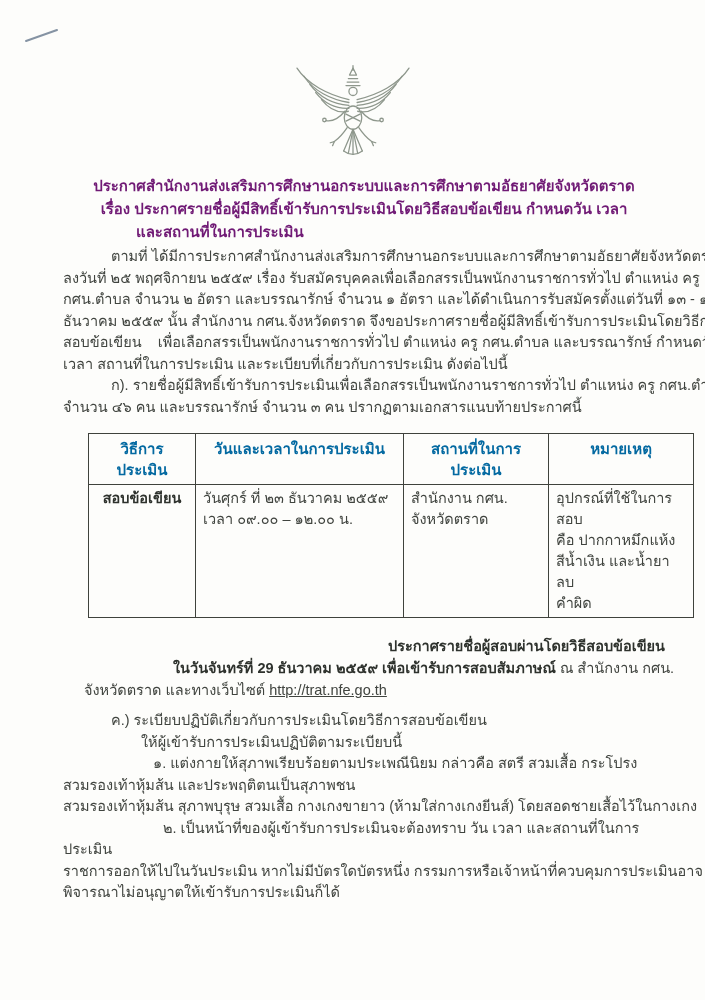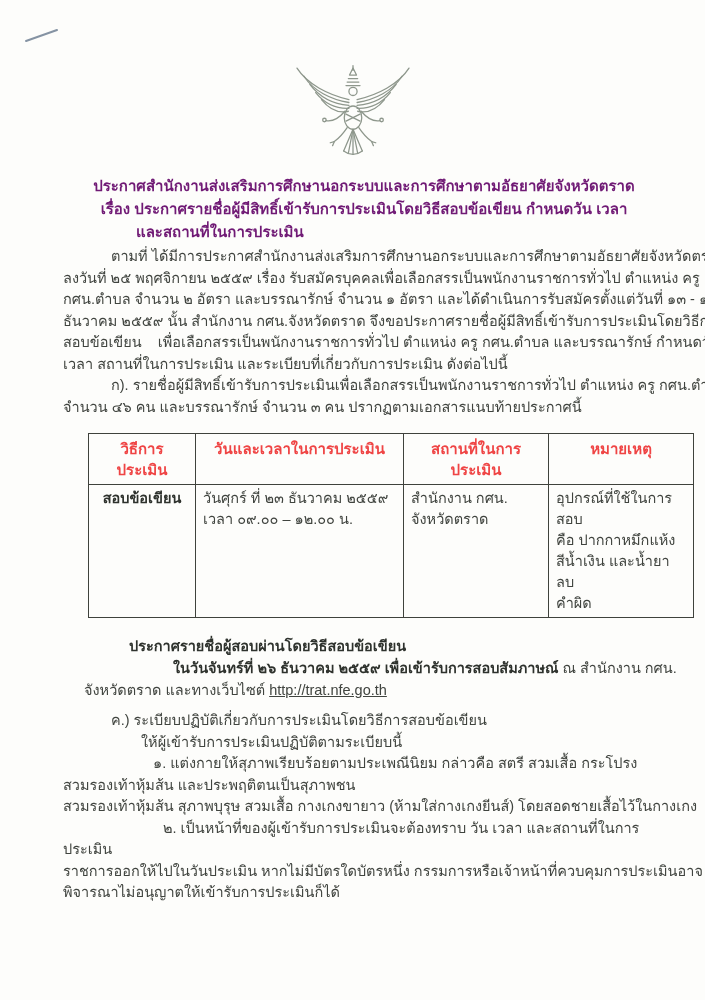--- a/index.html
+++ b/index.html
@@ -18,42 +18,42 @@
   .emblem svg{width:100%;height:100%;}
   .title-block{
     position:absolute;top:174px;left:0;right:0;
     font-weight:bold;color:#701a75;font-size:15px;line-height:23px;margin-left:23px;
   }
   .title-line{text-align:center;}
   .title-line.last{text-align:left;padding-left:113px;}
   .body-block{position:absolute;top:246px;left:63px;right:40px;}
   .ln{white-space:nowrap;}
   .ind-48{padding-left:48px;}
-  .ind-66{padding-left:66px;}
+  .ind-66{padding-left:66px;text-align:right;}
   .ind-78{padding-left:78px;}
   .ind-84{padding-left:84px;}
   .ind-90{padding-left:90px;}
   .ind-100{padding-left:100px;}
   .ind-110{padding-left:110px;}
   .ind-21{padding-left:21px;}
   .bold{font-weight:bold;color:#2e322d;}
   .doc-table{
     border-collapse:collapse;
     margin-left:25px;margin-top:15px;
     width:605px;table-layout:fixed;
     font-size:14.5px;line-height:21px;
   }
   .doc-table th,.doc-table td{
     border:1.5px solid #3f423c;
     padding:3px 7px;
     vertical-align:top;
     overflow:hidden;
   }
   .doc-table th{
-    font-weight:bold;color:#ef4444;text-align:center;
+    font-weight:bold;color:#0369a1;text-align:center;
     padding:4px 14px;font-size:15px;
   }
   .cell-center{text-align:center;font-weight:bold;color:#2e322d;margin-left:32px;}
   .announce{margin-top:17px;line-height:22px;}
   .section-c{margin-top:9px;}
   .url{text-decoration:underline;}
 </style>
 </head>
 <body>
 
@@ -162,21 +162,21 @@
             <div>คือ ปากกาหมึกแห้ง</div>
             <div>สีน้ำเงิน และน้ำยาลบ</div>
             <div>คำผิด</div>
           </td>
         </tr>
       </tbody>
     </table>
 
     <div class="announce">
       <div class="ln ind-66 bold">ประกาศรายชื่อผู้สอบผ่านโดยวิธีสอบข้อเขียน</div>
-      <div class="ln ind-110"><span class="bold">ในวันจันทร์ที่ ๒๖ ธันวาคม ๒๕๕๙ เพื่อเข้ารับการสอบสัมภาษณ์</span><span>&nbsp;ณ สำนักงาน กศน.</span></div>
+      <div class="ln ind-110"><span class="bold">ในวันจันทร์ที่ 29 ธันวาคม ๒๕๕๙ เพื่อเข้ารับการสอบสัมภาษณ์</span><span>&nbsp;ณ สำนักงาน กศน.</span></div>
       <div class="ln ind-21"><span>จังหวัดตราด และทางเว็บไซต์ </span><span class="url">http://trat.nfe.go.th</span></div>
     </div>
 
     <div class="section-c">
       <div class="ln ind-48">ค.) ระเบียบปฏิบัติเกี่ยวกับการประเมินโดยวิธีการสอบข้อเขียน</div>
       <div class="ln ind-78">ให้ผู้เข้ารับการประเมินปฏิบัติตามระเบียบนี้</div>
       <div class="ln ind-90">๑. แต่งกายให้สุภาพเรียบร้อยตามประเพณีนิยม กล่าวคือ  สตรี  สวมเสื้อ กระโปรง</div>
       <div class="ln">สวมรองเท้าหุ้มส้น และประพฤติตนเป็นสุภาพชน</div>
       <div class="ln">สวมรองเท้าหุ้มส้น  สุภาพบุรุษ สวมเสื้อ กางเกงขายาว (ห้ามใส่กางเกงยีนส์) โดยสอดชายเสื้อไว้ในกางเกง</div>
       <div class="ln ind-100">๒. เป็นหน้าที่ของผู้เข้ารับการประเมินจะต้องทราบ วัน เวลา และสถานที่ในการ</div>

